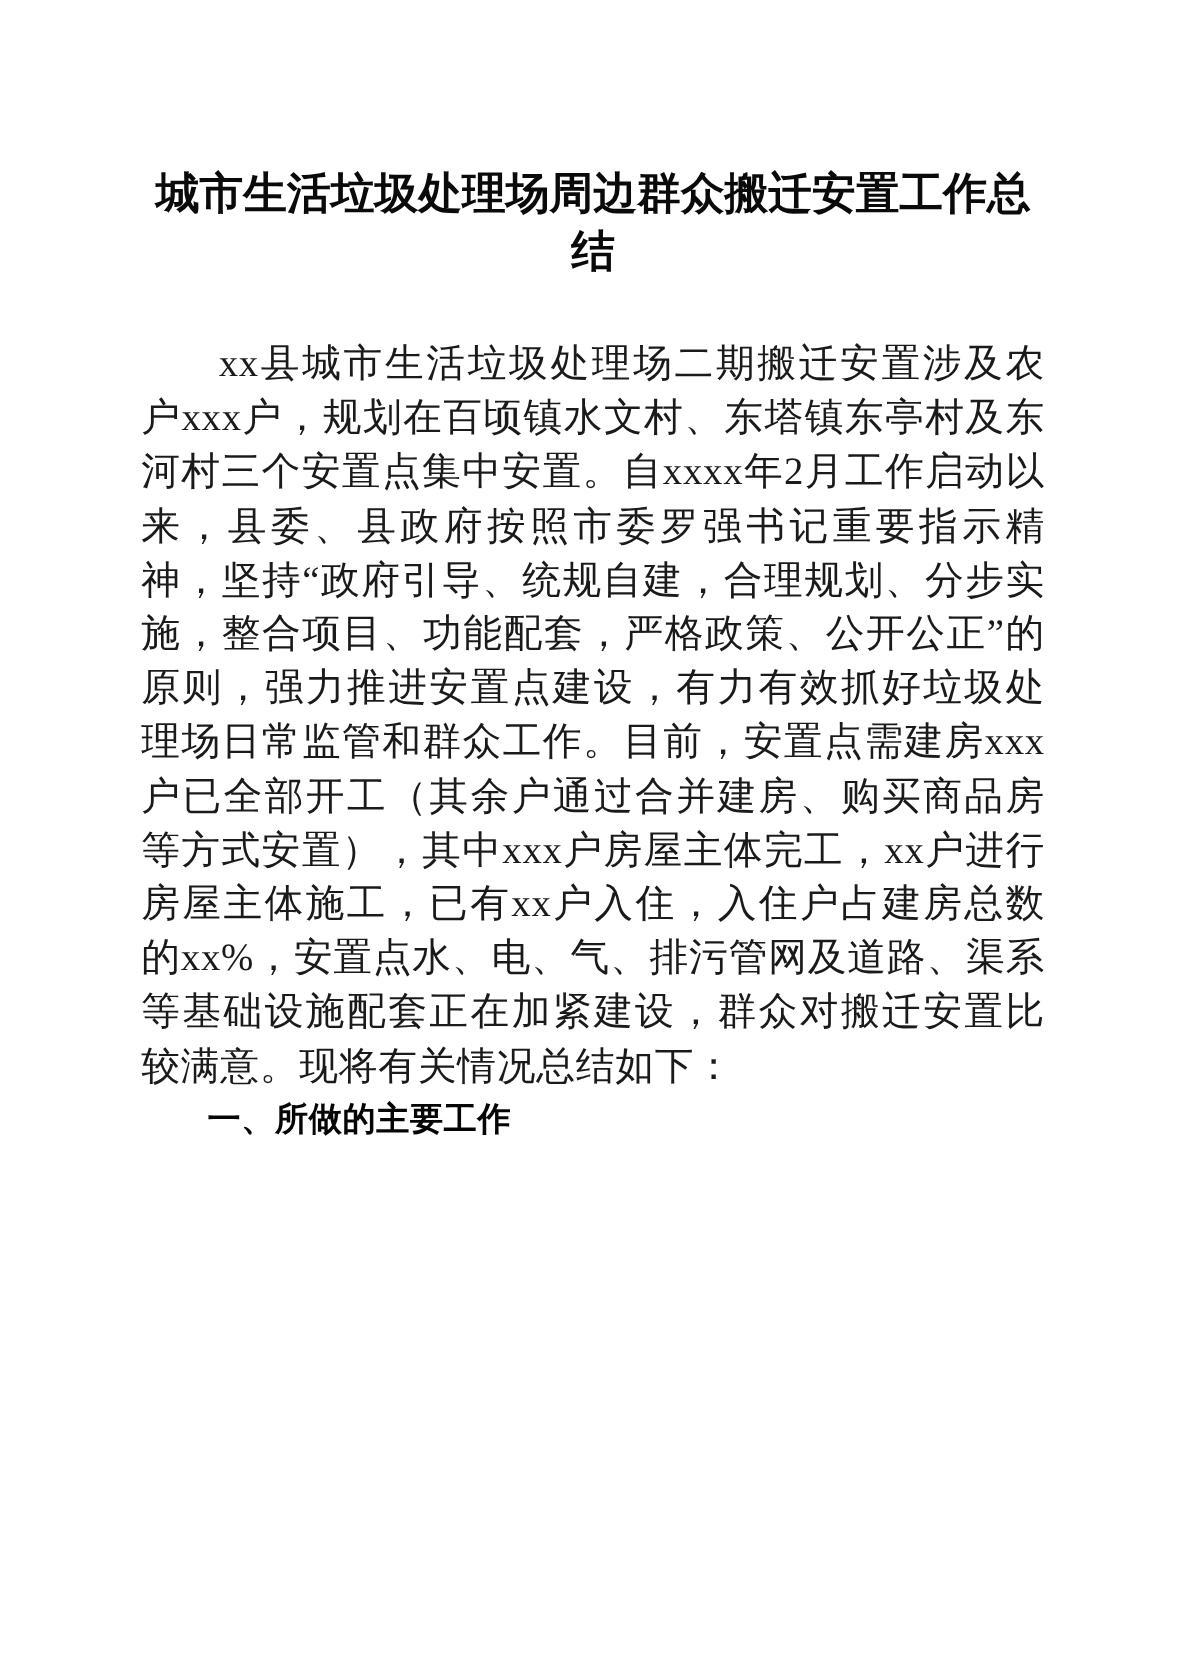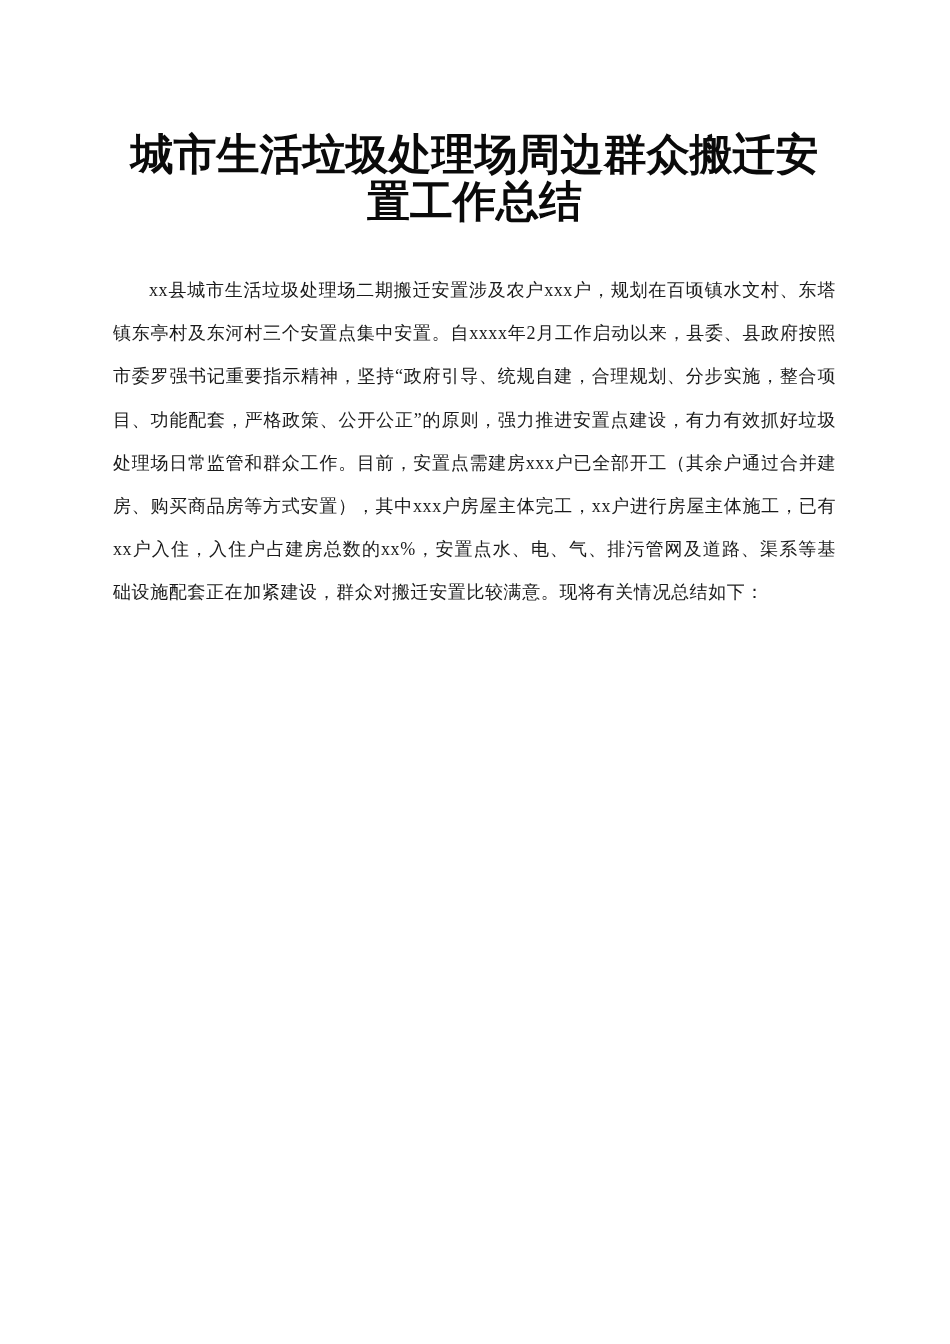--- a/index.html
+++ b/index.html
@@ -26,36 +26,36 @@
   .content {
     position: absolute;
     left: 113px;
     top: 0;
     width: 723px;
   }
 
   .doc-title {
     font-family: "Liberation Serif", "DejaVu Serif", serif;
     font-weight: 700;
-    font-size: 43px;
+    font-size: 35px;
     line-height: 47px;
     text-align: center;
     letter-spacing: 0px;
     margin: 0;
     padding-top: 131px;
     color: #0a0a0a;
   }
 
   .spacer-after-title {
     height: 44px;
   }
 
   .para {
     font-family: "Liberation Serif", "DejaVu Serif", serif;
-    font-size: 18px;
+    font-size: 31px;
     line-height: 43.2px;
     text-align: justify;
     text-align-last: left;
     text-justify: inter-ideograph;
     margin: 0;
     text-indent: 2em;
     color: #1a1a1a;
     letter-spacing: 0.6px;
     word-spacing: 0px;
   }
@@ -77,16 +77,17 @@
 
 <div class="page">
   <div class="content">
 
     <h1 class="doc-title">城市生活垃圾处理场周边群众搬迁安置工作总结</h1>
 
     <div class="spacer-after-title"></div>
 
     <p class="para">xx县城市生活垃圾处理场二期搬迁安置涉及农户xxx户，规划在百顷镇水文村、东塔镇东亭村及东河村三个安置点集中安置。自xxxx年2月工作启动以来，县委、县政府按照市委罗强书记重要指示精神，坚持“政府引导、统规自建，合理规划、分步实施，整合项目、功能配套，严格政策、公开公正”的原则，强力推进安置点建设，有力有效抓好垃圾处理场日常监管和群众工作。目前，安置点需建房xxx户已全部开工（其余户通过合并建房、购买商品房等方式安置），其中xxx户房屋主体完工，xx户进行房屋主体施工，已有xx户入住，入住户占建房总数的xx%，安置点水、电、气、排污管网及道路、渠系等基础设施配套正在加紧建设，群众对搬迁安置比较满意。现将有关情况总结如下：</p>
 
+    <p class="section-heading">一、所做的主要工作</p>
 
 
   </div>
 </div>
 
 </body></html>

